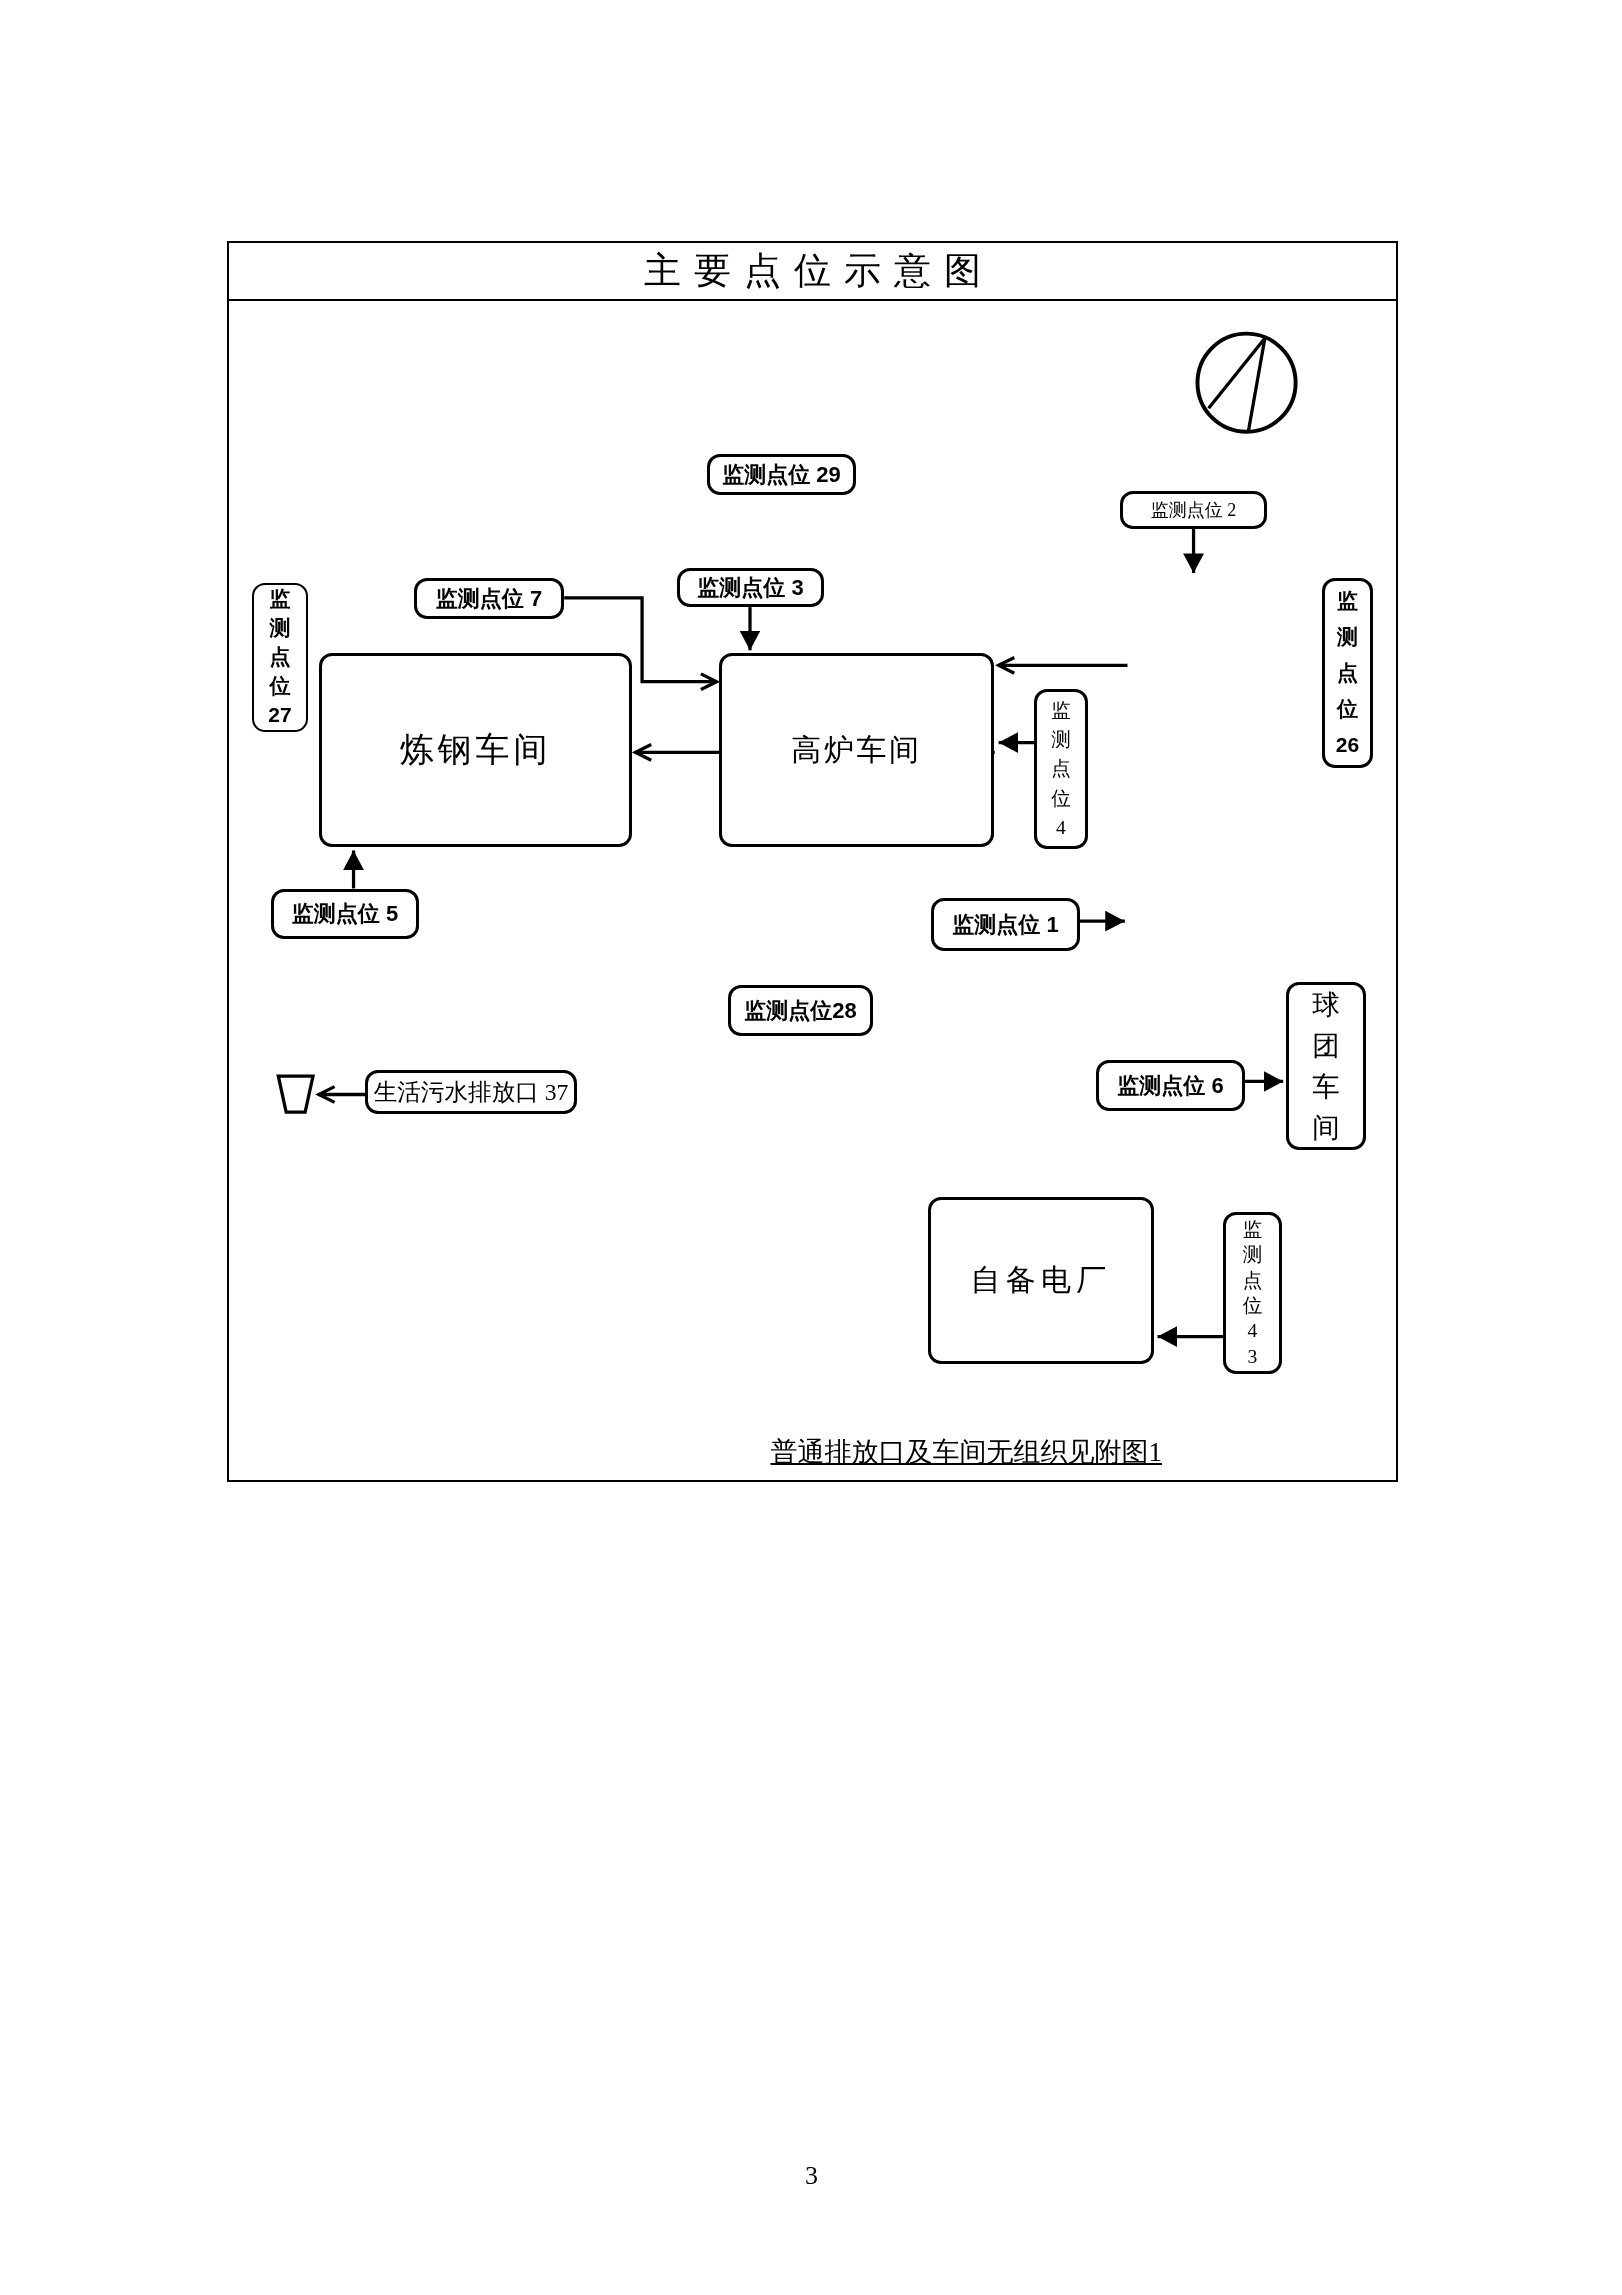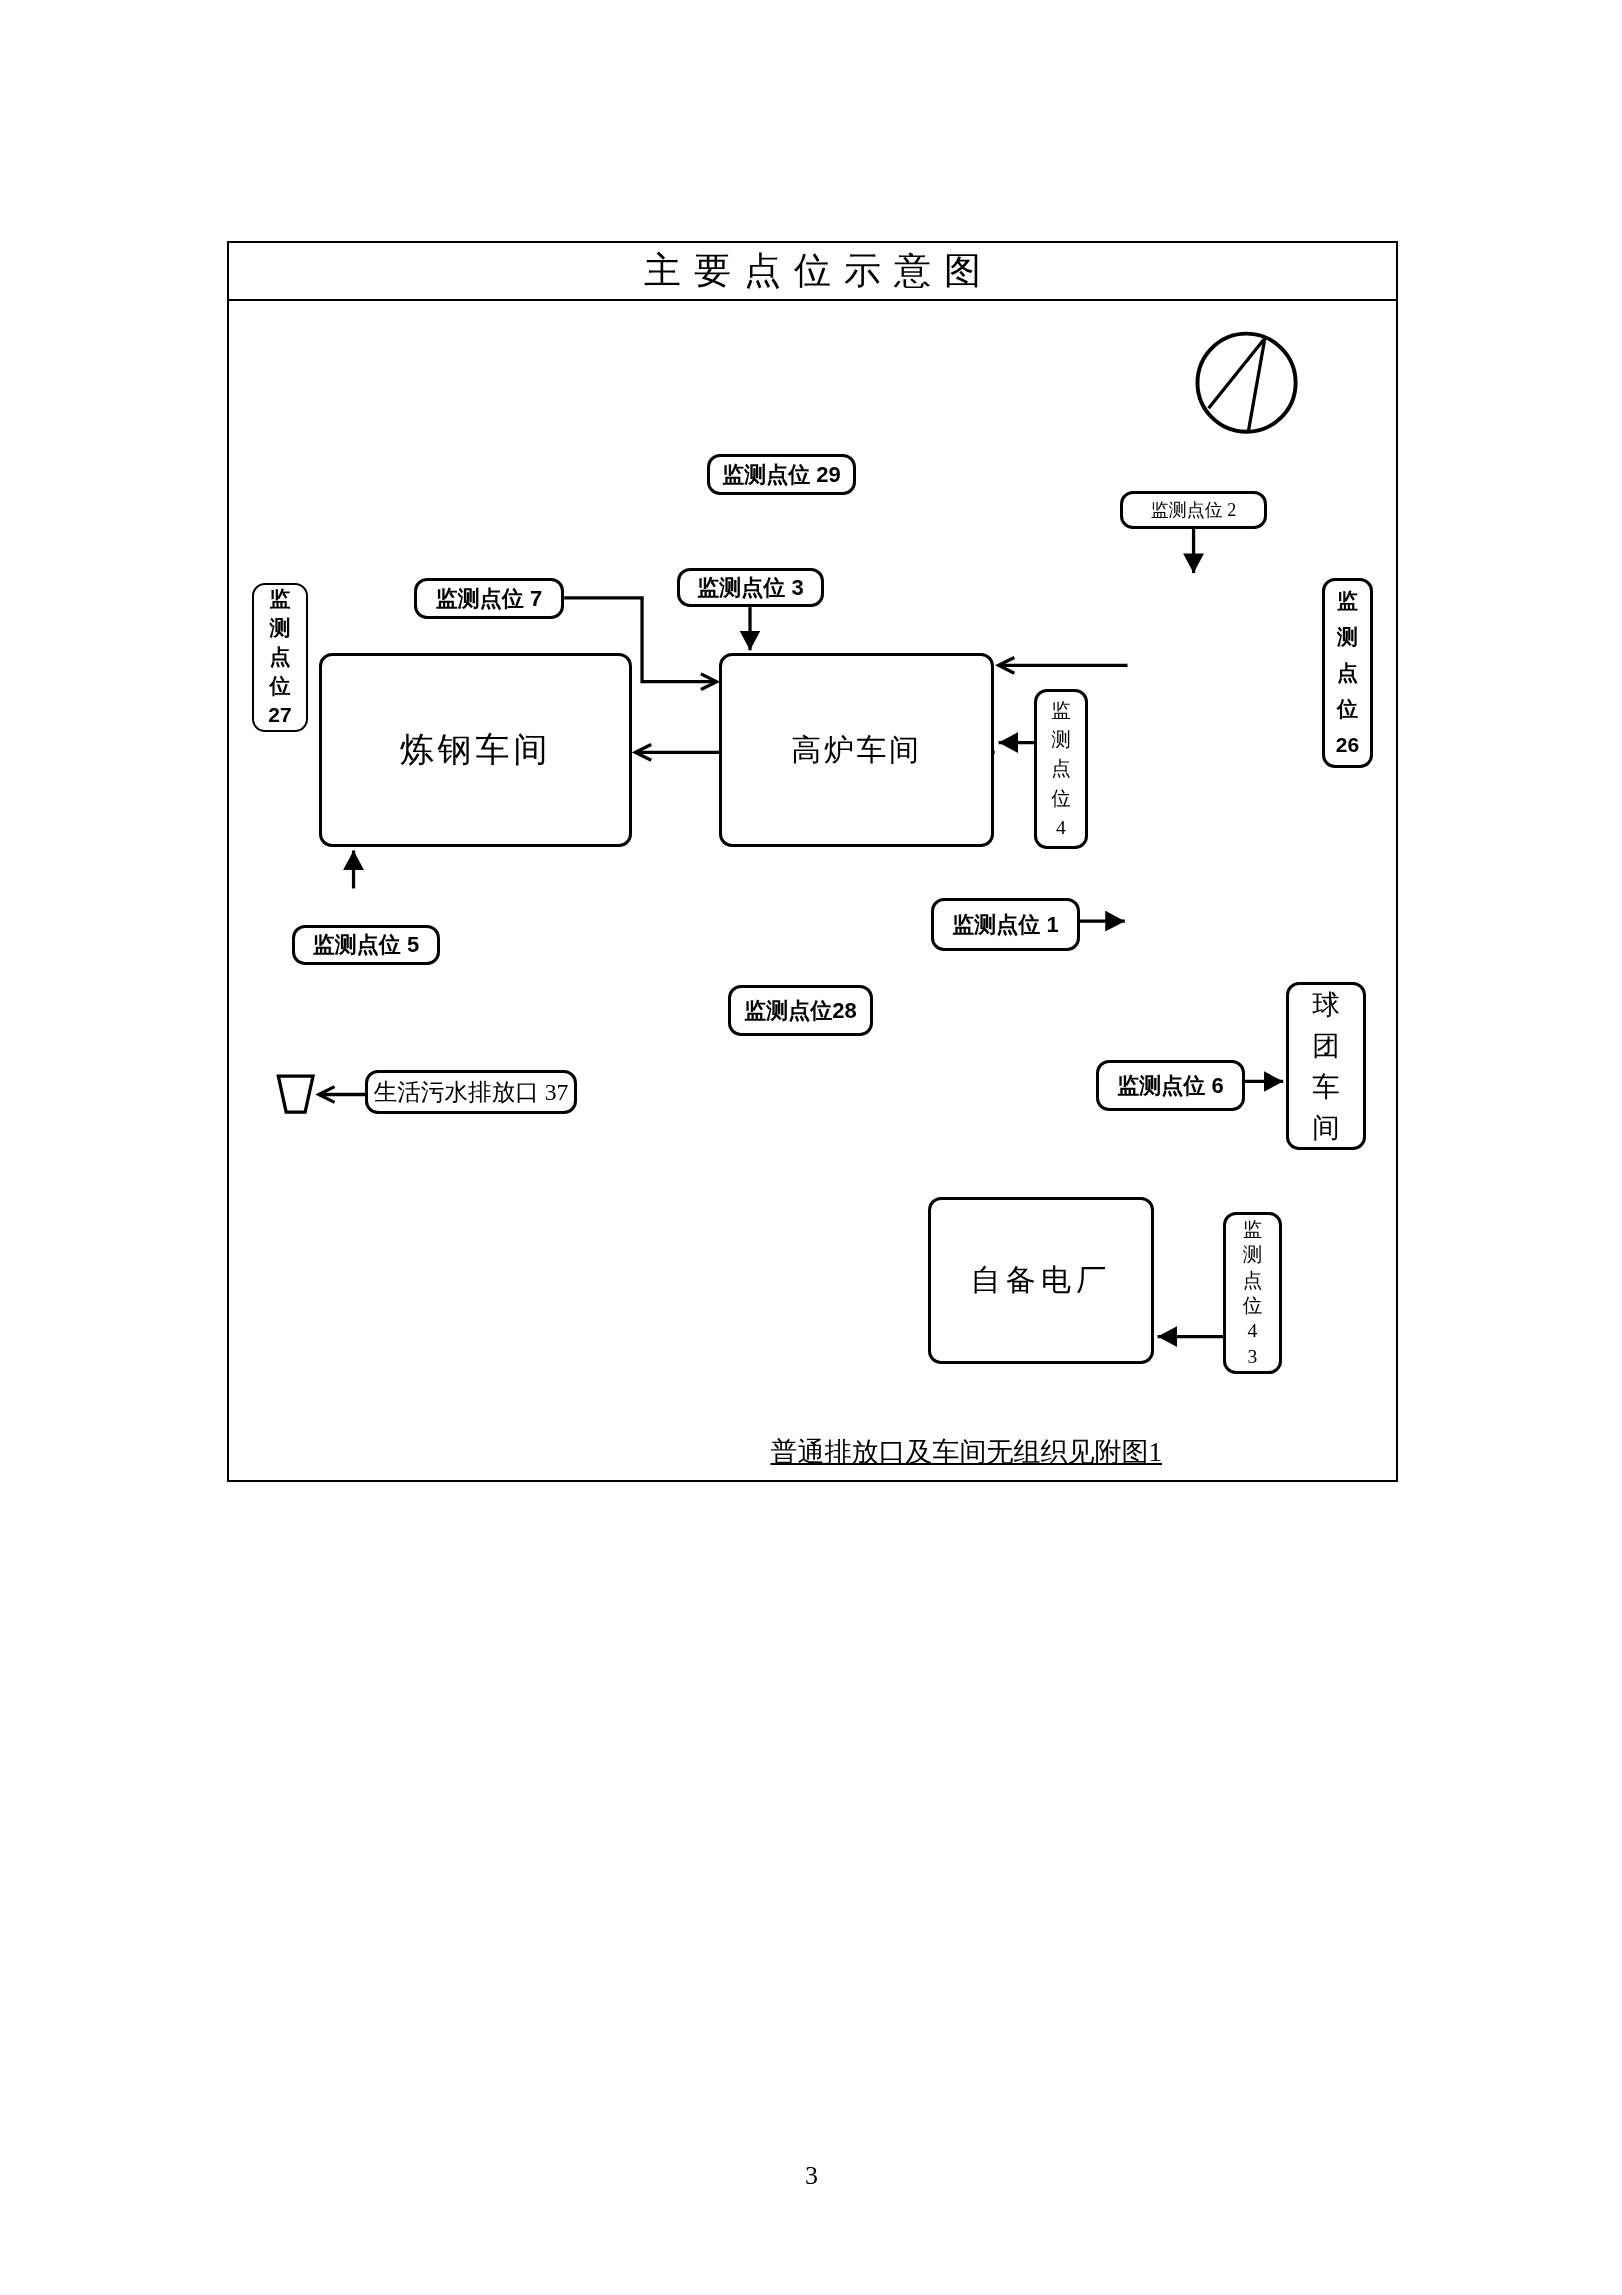--- a/index.html
+++ b/index.html
@@ -52,21 +52,21 @@
     font-weight:400;
   }
   
   #mp29{left:707px;top:454px;width:149px;height:41px;}
   #mp2 {left:1120px;top:491px;width:147px;height:38px;border-width:3.3px;}
   #mp7 {left:414px; top:578px;width:150px;height:41px;}
   #mp3 {left:677px;top:568px;width:147px;height:39px;}
   #mp27{left:252px; top:583px;width:56px; height:149px;border-width:2.6px;font-size:21px;line-height:1.38;}
   #mp26{left:1322px;top:578px;width:51px; height:190px;border-width:3.3px;font-size:21px;line-height:1.72;}
   #mp4 {left:1034px;top:689px;width:54px;height:160px;font-size:19.6px;line-height:1.5;}
-  #mp5 {left:292px; top:889px;width:148px;height:40px;margin-top:36px;}
+  #mp5 {left:271px; top:889px;width:148px;height:50px;}
   #mp1 {left:931px;top:898px;width:149px;height:53px;}
   #mp28{left:728px;top:985px;width:145px;height:51px;}
   #mp6 {left:1096px;top:1060px;width:149px;height:51px;}
   #mp43{left:1223px;top:1212px;width:59px;height:162px;font-size:19.6px;line-height:1.3;}
   #sewage-label{left:365px;top:1070px;width:212px;height:44px;font-size:23.6px;}
   #workshop-steelmaking {left:319px; top:653px; width:313px;height:194px;font-size:34px;letter-spacing:3.9px;}
   #workshop-blast-furnace{left:719px;top:653px; width:275px;height:194px;font-size:30px;letter-spacing:2.6px;}
   #workshop-sintering   {left:1127px;top:576px; width:176px;height:376px;font-size:29px;line-height:1.9;white-space:pre-line;}
   #workshop-pellet      {left:1286px;top:982px;width:80px;height:168px;font-size:27.5px;line-height:1.5;white-space:pre-line;}
   #workshop-power-plant {left:928px;top:1197px;width:226px;height:167px;font-size:30px;letter-spacing:5.2px;}

